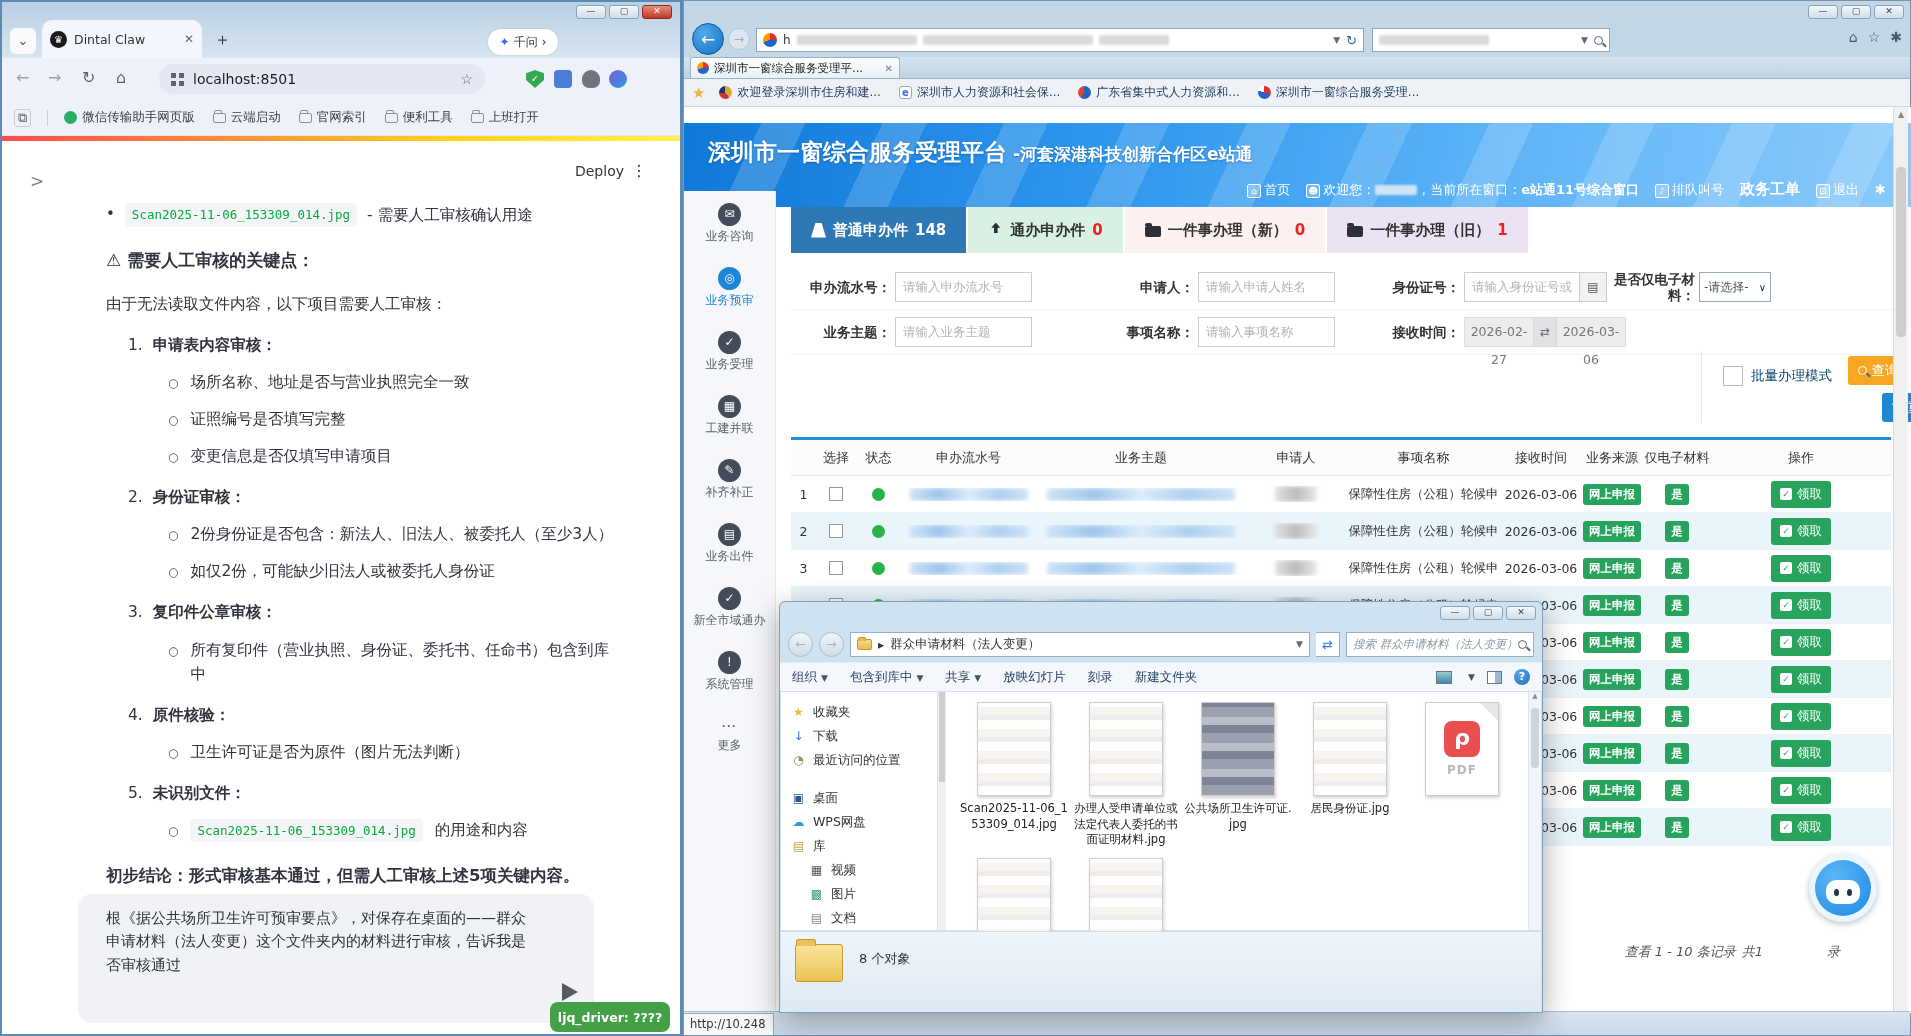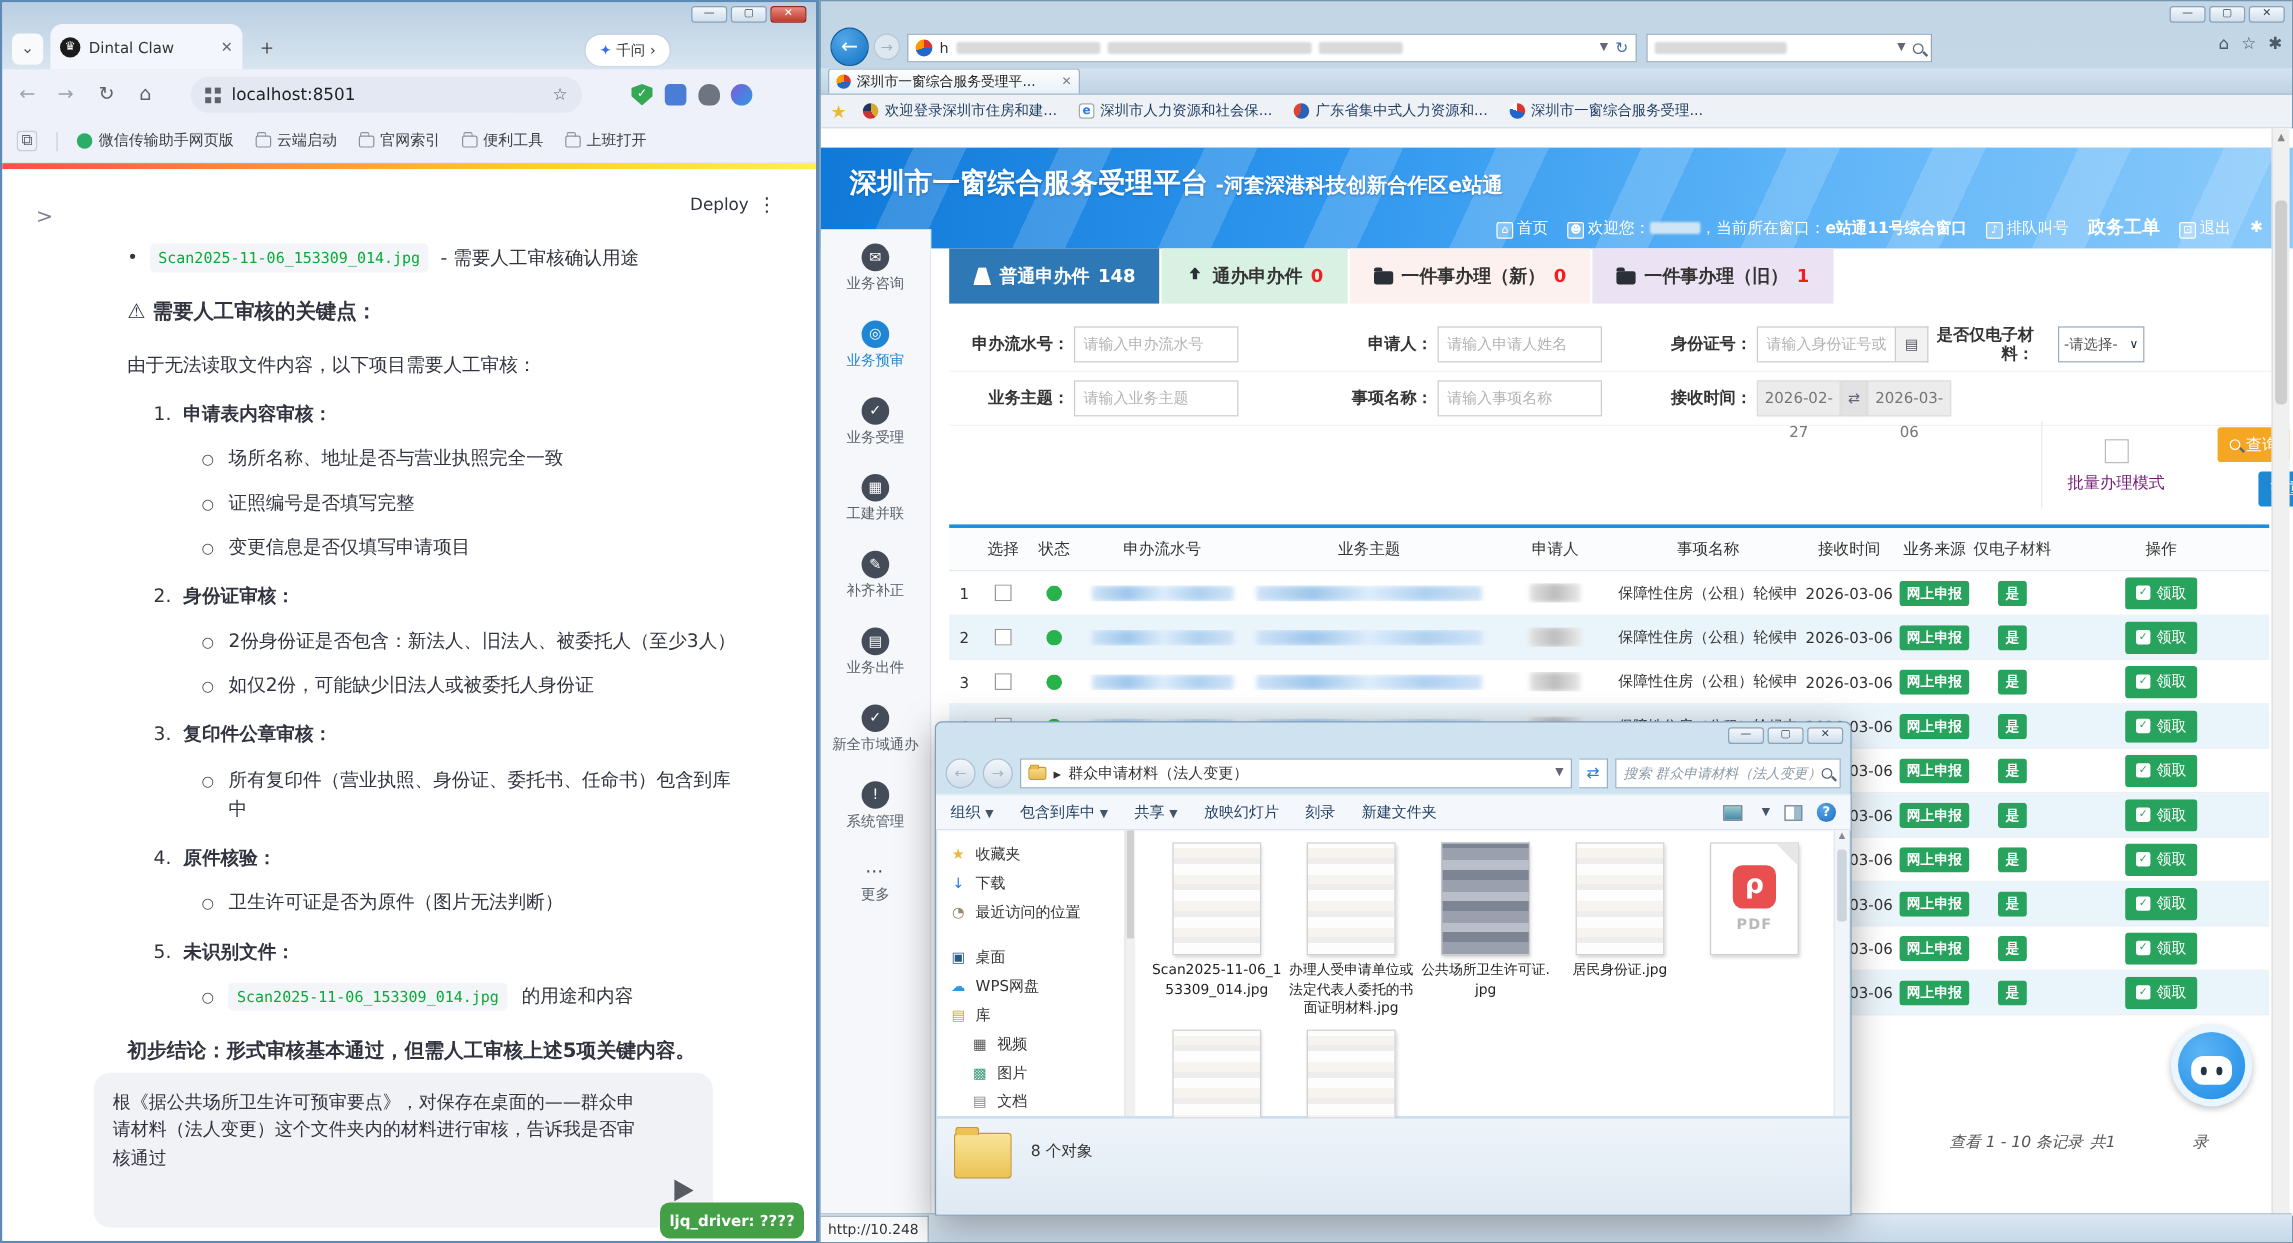--- a/index.html
+++ b/index.html
@@ -72,21 +72,21 @@
 .r-dot { font-size:15px; }
 .r-warn { font-weight:bold; font-size:17px; margin-top:20px; }
 .r-intro { margin-top:19px; }
 .ck-item { margin-top:17px; }
 .ck-head { display:flex; gap:10px; margin-left:22px; }
 .ck-title { font-weight:bold; }
 .ck-sub { display:flex; gap:12px; margin:13px 0 0 62px; align-items:baseline; }
 .ck-marker { font-size:12px; color:#444; }
 .r-conc { font-weight:bold; font-size:16.5px; margin-top:21px; }
 .chatbox { position:absolute; top:753px; left:76px; width:516px; height:129px; background:#f0f2f6;
-  border-radius:14px; padding:13px 58px 13px 16px; font-size:15px; color:#31333f; line-height:1.55; }
+  border-radius:14px; padding:13px 58px 13px 28px; font-size:15px; color:#31333f; line-height:1.55; }
 .send-arrow { position:absolute; right:16px; bottom:22px; width:0; height:0;
   border-left:16px solid #555a63; border-top:9px solid transparent; border-bottom:9px solid transparent; }
 .driver-badge { position:absolute; top:861px; left:548px; width:120px; height:30px; background:#43a047;
   border-radius:8px; color:#fff; font-weight:bold; font-size:12.5px; display:flex;
   align-items:center; justify-content:center; }
 
 
 .rw { position:absolute; left:683px; top:0; width:1228px; height:1036px;
   background:linear-gradient(#c2d6e6,#d6e4ef); border:1px solid #7496ae; }
 .rw-title { position:absolute; top:0; left:0; right:0; height:26px; }
@@ -179,21 +179,21 @@
 .idbtn { width:27px; height:30px; border:1px solid #ccc; border-left:none; background:#f2f2f2;
   font-size:12px; color:#556; text-align:center; line-height:28px; }
 .f-select { width:72px; height:30px; border:1px solid #9ab; background:#fff; font-size:12px;
   color:#555; display:flex; align-items:center; justify-content:space-between; padding:0 4px; }
 .f-select .dk { color:#123; font-size:10px; }
 .f-date { width:70px; height:30px; background:#ececec; border:1px solid #ddd; color:#777;
   font-size:12.5px; text-align:center; line-height:28px; }
 .f-swap { width:22px; height:30px; background:#e2e2e2; border:1px solid #ddd; color:#667;
   text-align:center; line-height:28px; font-size:12px; }
 .batch { position:absolute; left:947px; top:175px; display:flex; align-items:center; gap:8px;
-  font-size:13.5px; color:#701a75;flex-direction:column; }
+  font-size:13.5px; color:#0c4a6e; }
 .cbx { width:20px; height:20px; border:1px solid #bbb; background:#fff; }
 .vline { position:absolute; left:925px; top:160px; height:72px; width:1px; background:#e8e8e8; }
 .btn { display:inline-flex; align-items:center; justify-content:center; gap:5px; color:#fff;
   font-size:13.5px; border-radius:3px; height:29px; }
 .btn-query { position:absolute; left:1072px; top:165px; width:60px; background:#f5a623; }
 .btn-reset { position:absolute; left:1106px; top:202px; width:62px; background:#1e88d2; }
 .p-table { position:absolute; left:15px; top:246px; width:1100px; border-top:3px solid #1d8fe1; }
 .t-row { display:flex; align-items:center; height:37px; border-bottom:1px solid #edf0f3; font-size:12.5px; color:#333; }
 .t-row.head { height:36px; background:#fbfcfd; border-bottom:1px solid #e4e7ea; font-size:13px; }
 .t-cell { flex:none; text-align:center; overflow:hidden; white-space:nowrap; display:flex;
@@ -594,21 +594,21 @@
       <div class="p-form">
         <div class="f-row">
           <span class="f-label" style="width:100px">申办流水号：</span>
           <input class="f-input" style="width: 137px; margin-left: 4px;" placeholder="请输入申办流水号">
           <span class="f-label" style="width:162px">申请人：</span>
           <input class="f-input" style="width: 137px; margin-left: 4px;" placeholder="请输入申请人姓名">
           <span class="f-label" style="width:125px">身份证号：</span>
           <input class="f-input" style="width: 116px; margin-left: 4px;" placeholder="请输入身份证号或点击按">
           <span class="idbtn">▤</span>
           <span class="f-label" style="width:88px">是否仅电子材料：</span>
-          <div class="f-select" style="margin-left:20px">
+          <div class="f-select" style="margin-left:4px">
             <span>-请选择-</span>
             <span class="dk">∨</span>
           </div>
         </div>
         <div class="f-row">
           <span class="f-label" style="width:100px">业务主题：</span>
           <input class="f-input" style="width: 137px; margin-left: 4px;" placeholder="请输入业务主题">
           <span class="f-label" style="width:162px">事项名称：</span>
           <input class="f-input" style="width: 137px; margin-left: 4px;" placeholder="请输入事项名称">
           <span class="f-label" style="width:125px">接收时间：</span>

